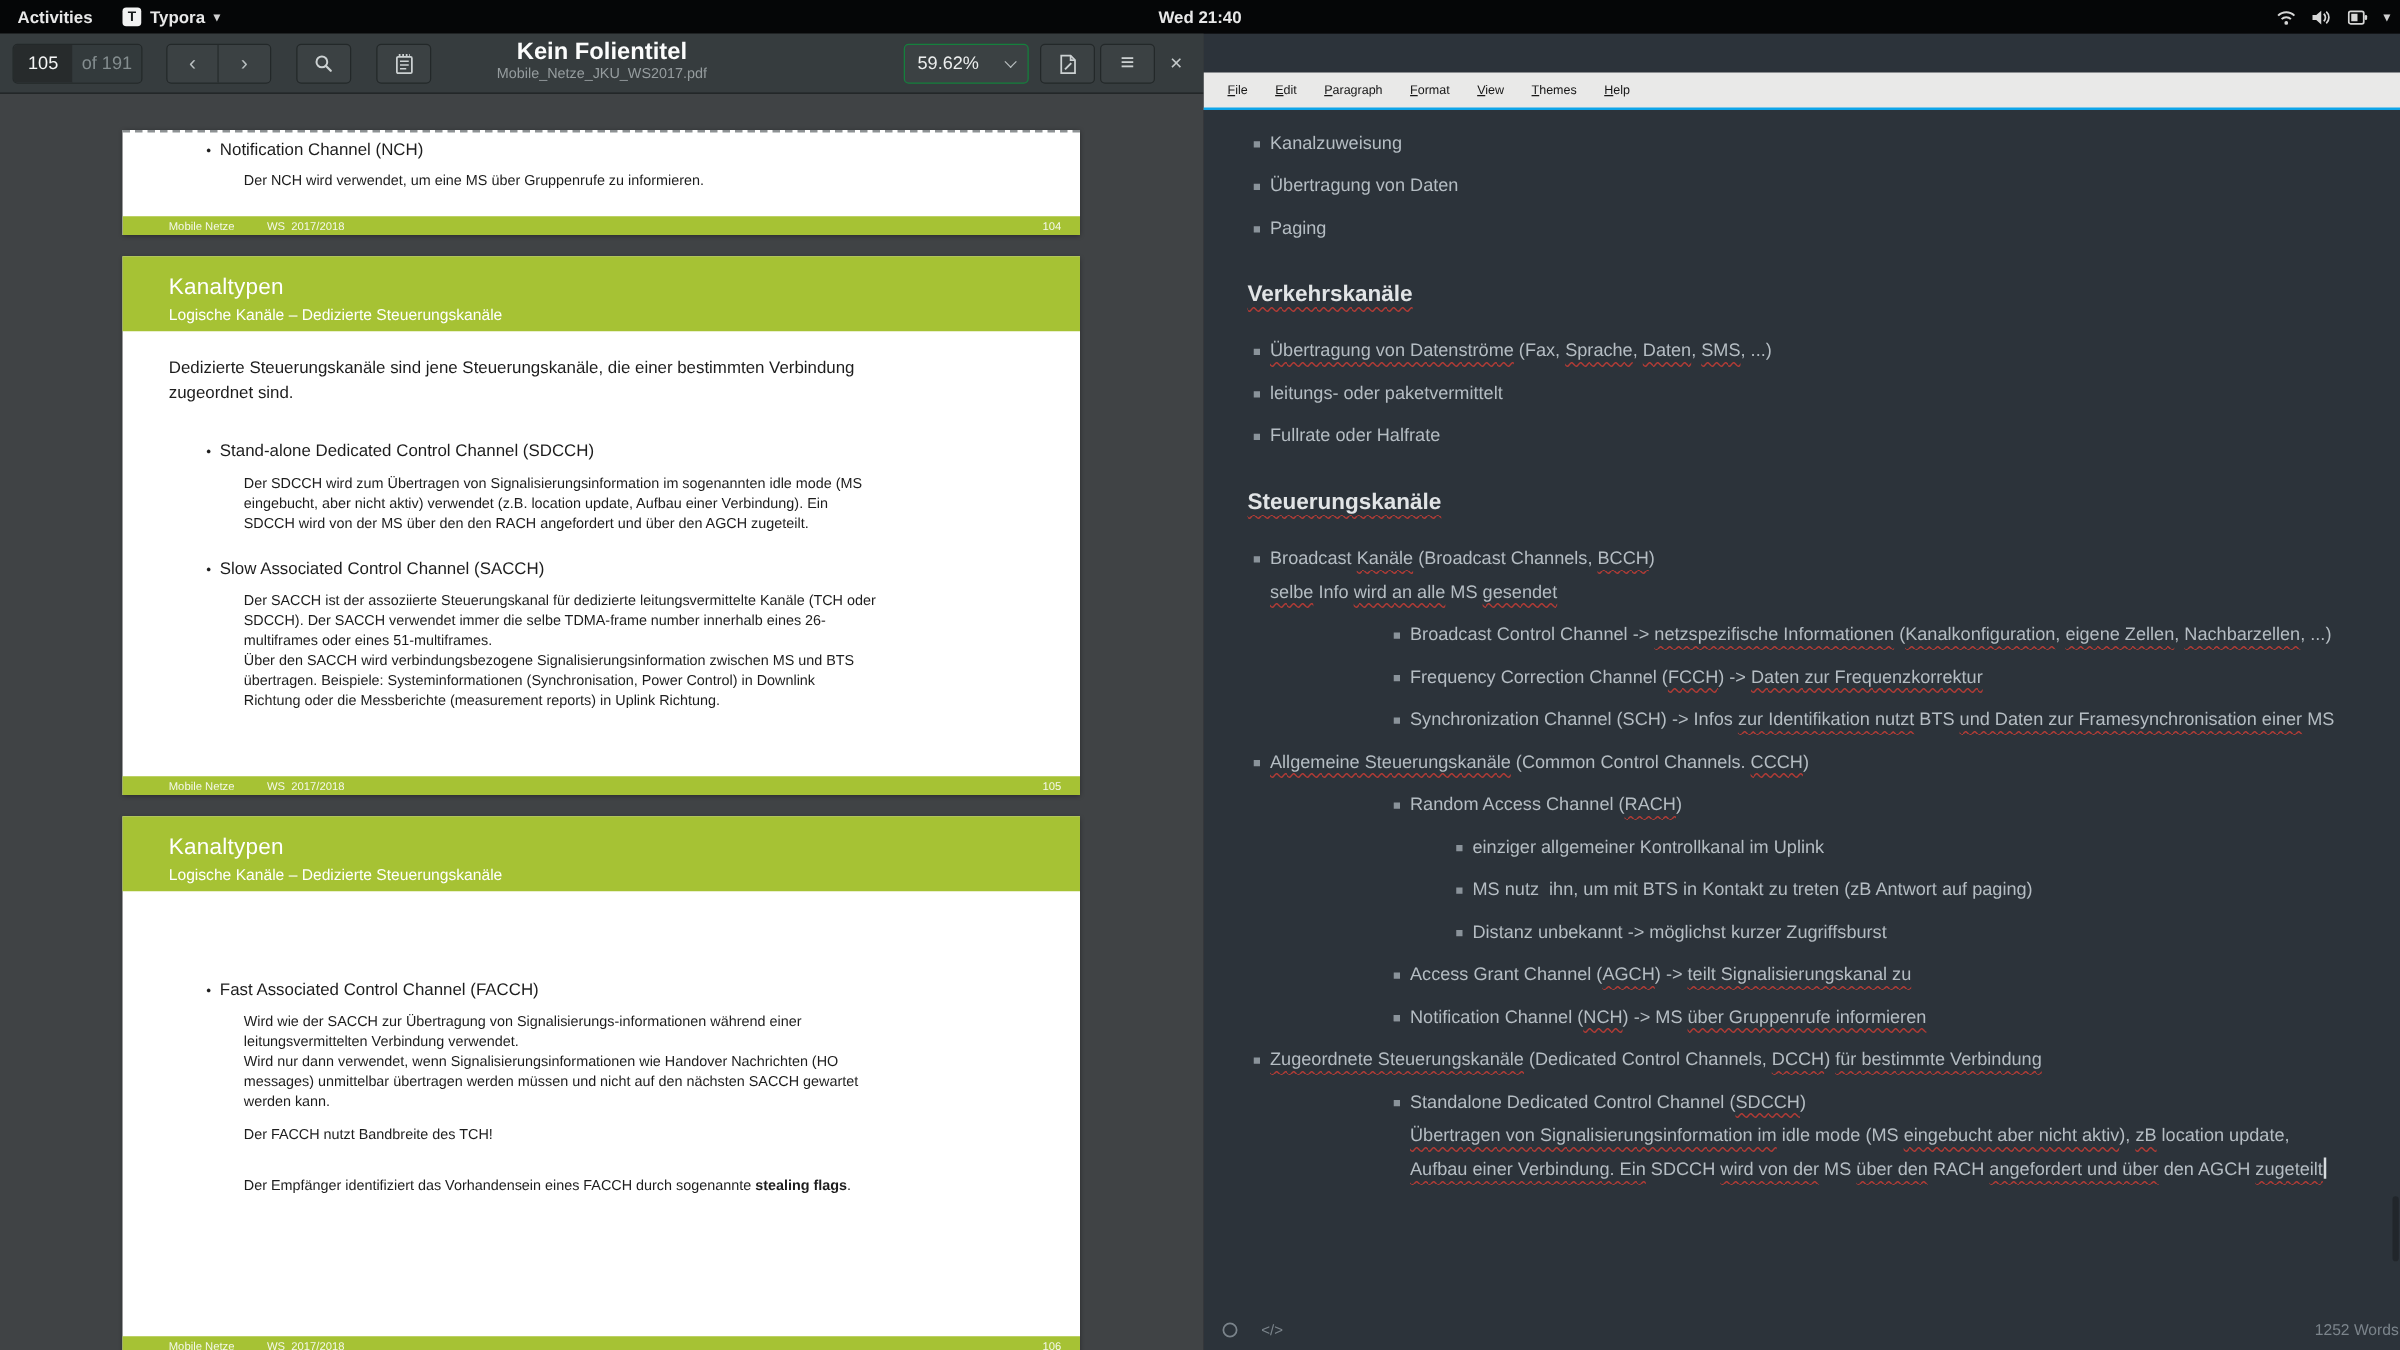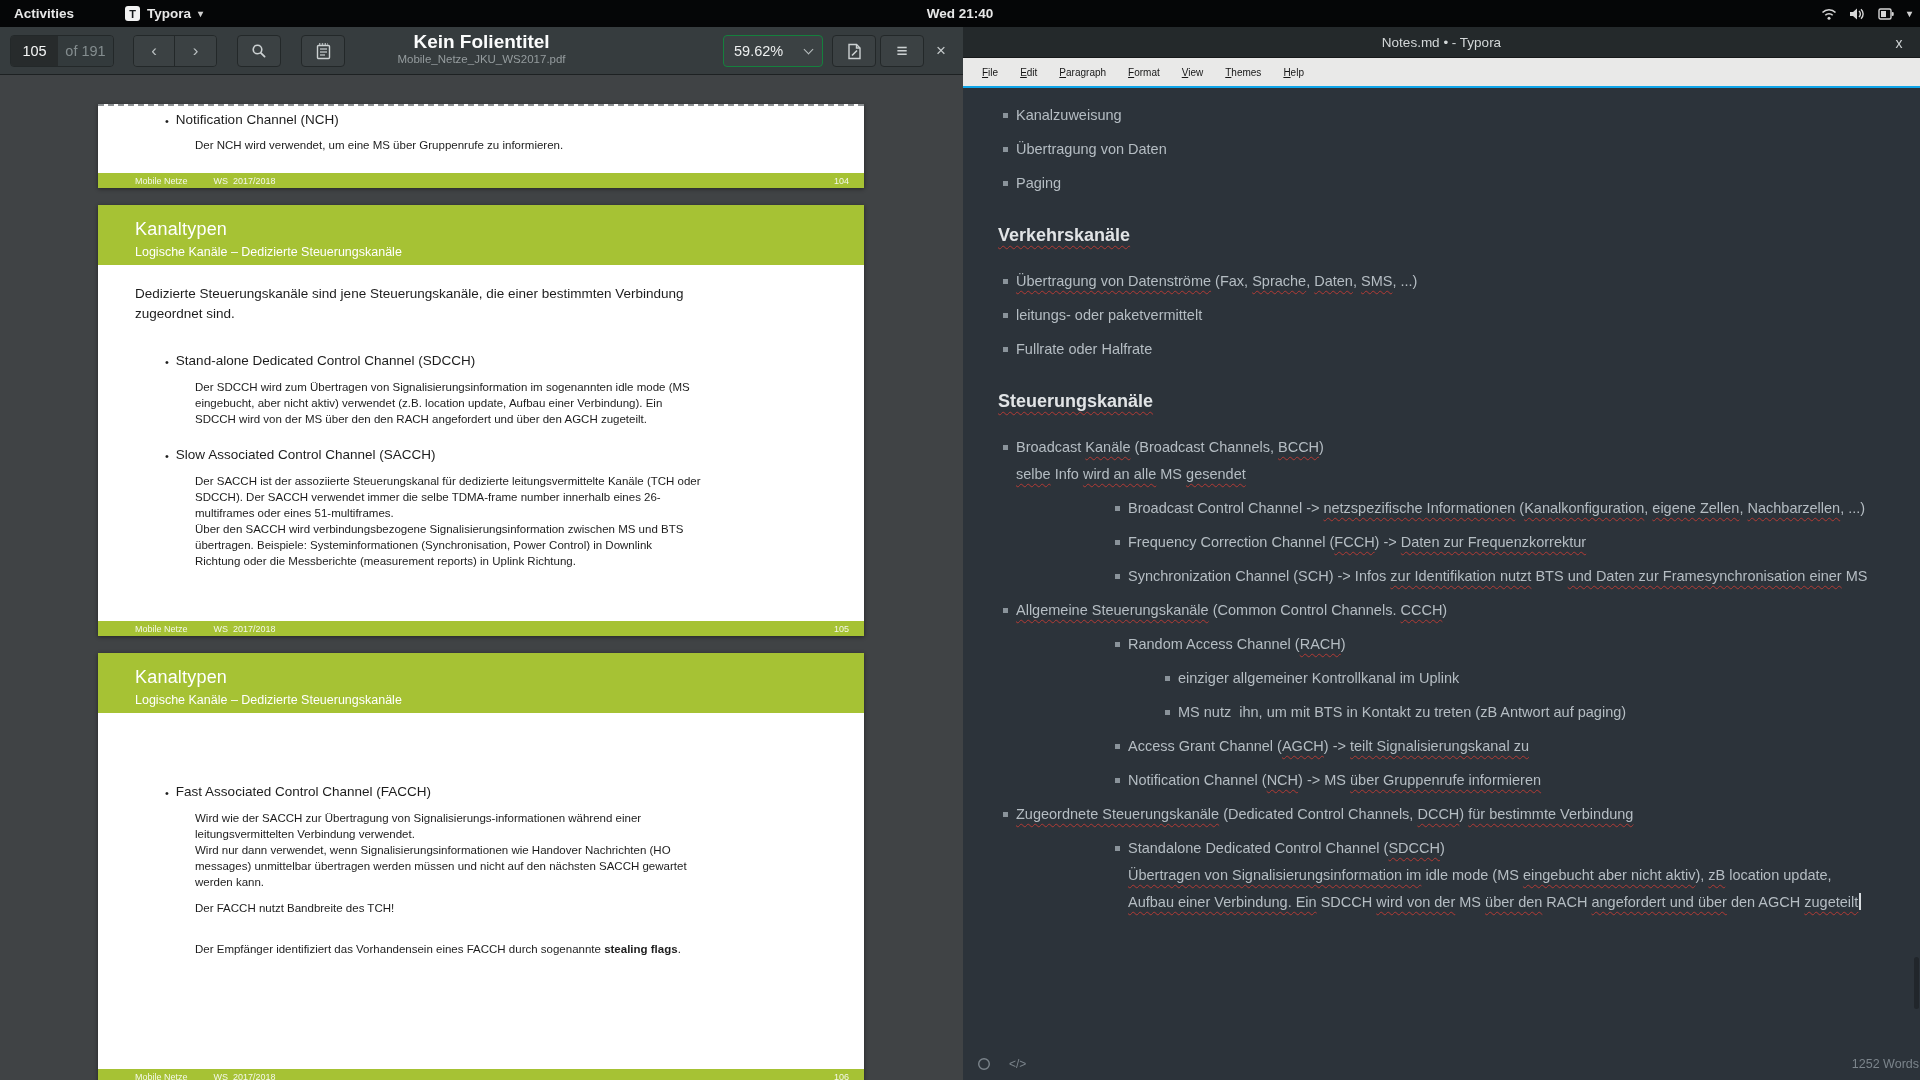--- a/index.html
+++ b/index.html
@@ -1,21 +1,21 @@
 <!DOCTYPE html>
 <html><head>
 <meta charset="utf-8">
 <style>
   * { margin:0; padding:0; box-sizing:border-box; }
   html,body { width:1920px; height:1080px; overflow:hidden; background:#202324;
               font-family:"Liberation Sans", sans-serif; }
 
   
   .topbar { position:absolute; left:0; top:0; width:1920px; height:27px; background:#050607;
-            color:#e8e8e8; font-size:13.5px; font-weight:bold; display:flex; align-items:center;gap:27px; }
+            color:#e8e8e8; font-size:13.5px; font-weight:bold; display:flex; align-items:center; }
   .tb-activities { padding:0 14px; height:100%; display:flex; align-items:center; cursor:default; }
   .tb-app { display:flex; align-items:center; gap:7px; padding:0 10px; height:100%; }
   .tb-appicon { width:15px; height:15px; background:#f2f2f2; border-radius:3px; color:#15181a;
                 font-size:11px; font-weight:bold; display:flex; align-items:center; justify-content:center; }
   .tb-clock { position:absolute; left:50%; transform:translateX(-50%); font-weight:bold; }
   .tb-status { position:absolute; right:8px; top:0; height:27px; display:flex; align-items:center; gap:12px; }
   .tb-caret { font-size:10px; color:#d0d0d0; }
 
   
   .evince { position:absolute; left:0; top:27px; width:963px; height:1053px; background:#404345; }
@@ -245,24 +245,20 @@
         <span class="sf-brand">Mobile Netze</span>
         <span class="sf-term">WS  2017/2018</span>
         <span class="sf-num">106</span>
       </div>
     </div>
 
   </div>
 </div>
 
 <div class="typora">
-  <div class="ty-titlebar">
-    <span>Notes.md • - Typora</span>
-    <span class="ty-close">x</span>
-  </div>
   <div class="ty-menubar">
     <span class="ty-menu">File</span>
     <span class="ty-menu">Edit</span>
     <span class="ty-menu">Paragraph</span>
     <span class="ty-menu">Format</span>
     <span class="ty-menu">View</span>
     <span class="ty-menu">Themes</span>
     <span class="ty-menu">Help</span>
   </div>
 
@@ -355,20 +351,26 @@
         <div>
           <div class="ty-line"><span>einziger allgemeiner Kontrollkanal im Uplink</span></div>
         </div>
       </div>
       <div class="ty-li d2">
         <span class="marker"></span>
         <div>
           <div class="ty-line"><span>MS nutz  ihn, um mit BTS in Kontakt zu treten (zB Antwort auf paging)</span></div>
         </div>
       </div>
+      <div class="ty-li d2">
+        <span class="marker"></span>
+        <div>
+          <div class="ty-line"><span>Distanz unbekannt -&gt; möglichst kurzer Zugriffsburst</span></div>
+        </div>
+      </div>
       <div class="ty-li d1">
         <span class="marker"></span>
         <div>
           <div class="ty-line"><span>Access Grant Channel (</span><span class="sp">AGCH</span><span>) -&gt; </span><span class="sp">teilt Signalisierungskanal zu</span></div>
         </div>
       </div>
       <div class="ty-li d1">
         <span class="marker"></span>
       </div>
       <div class="ty-li d1">

